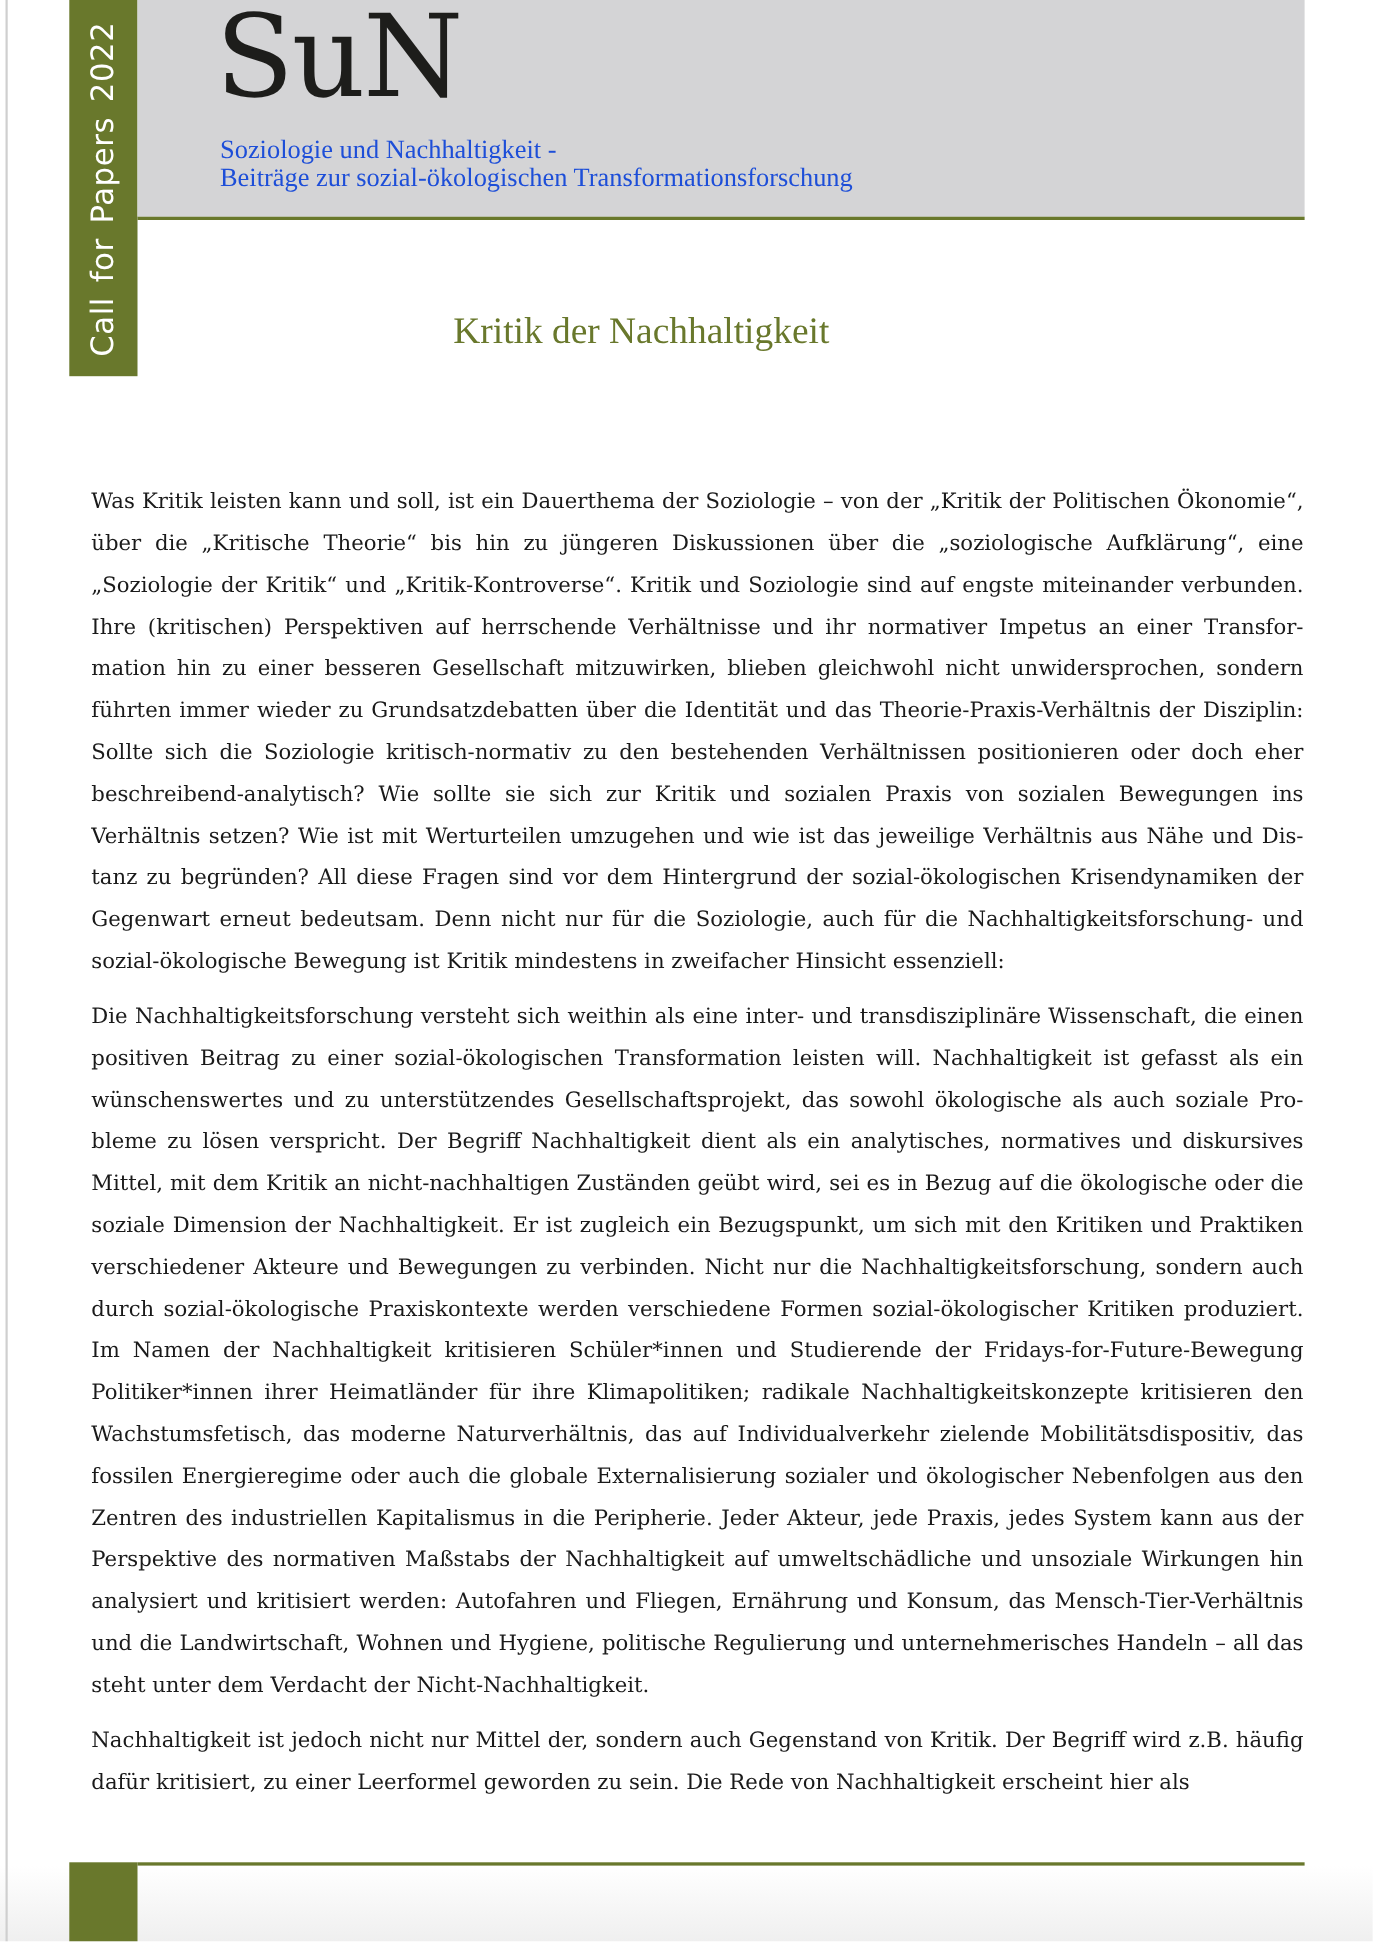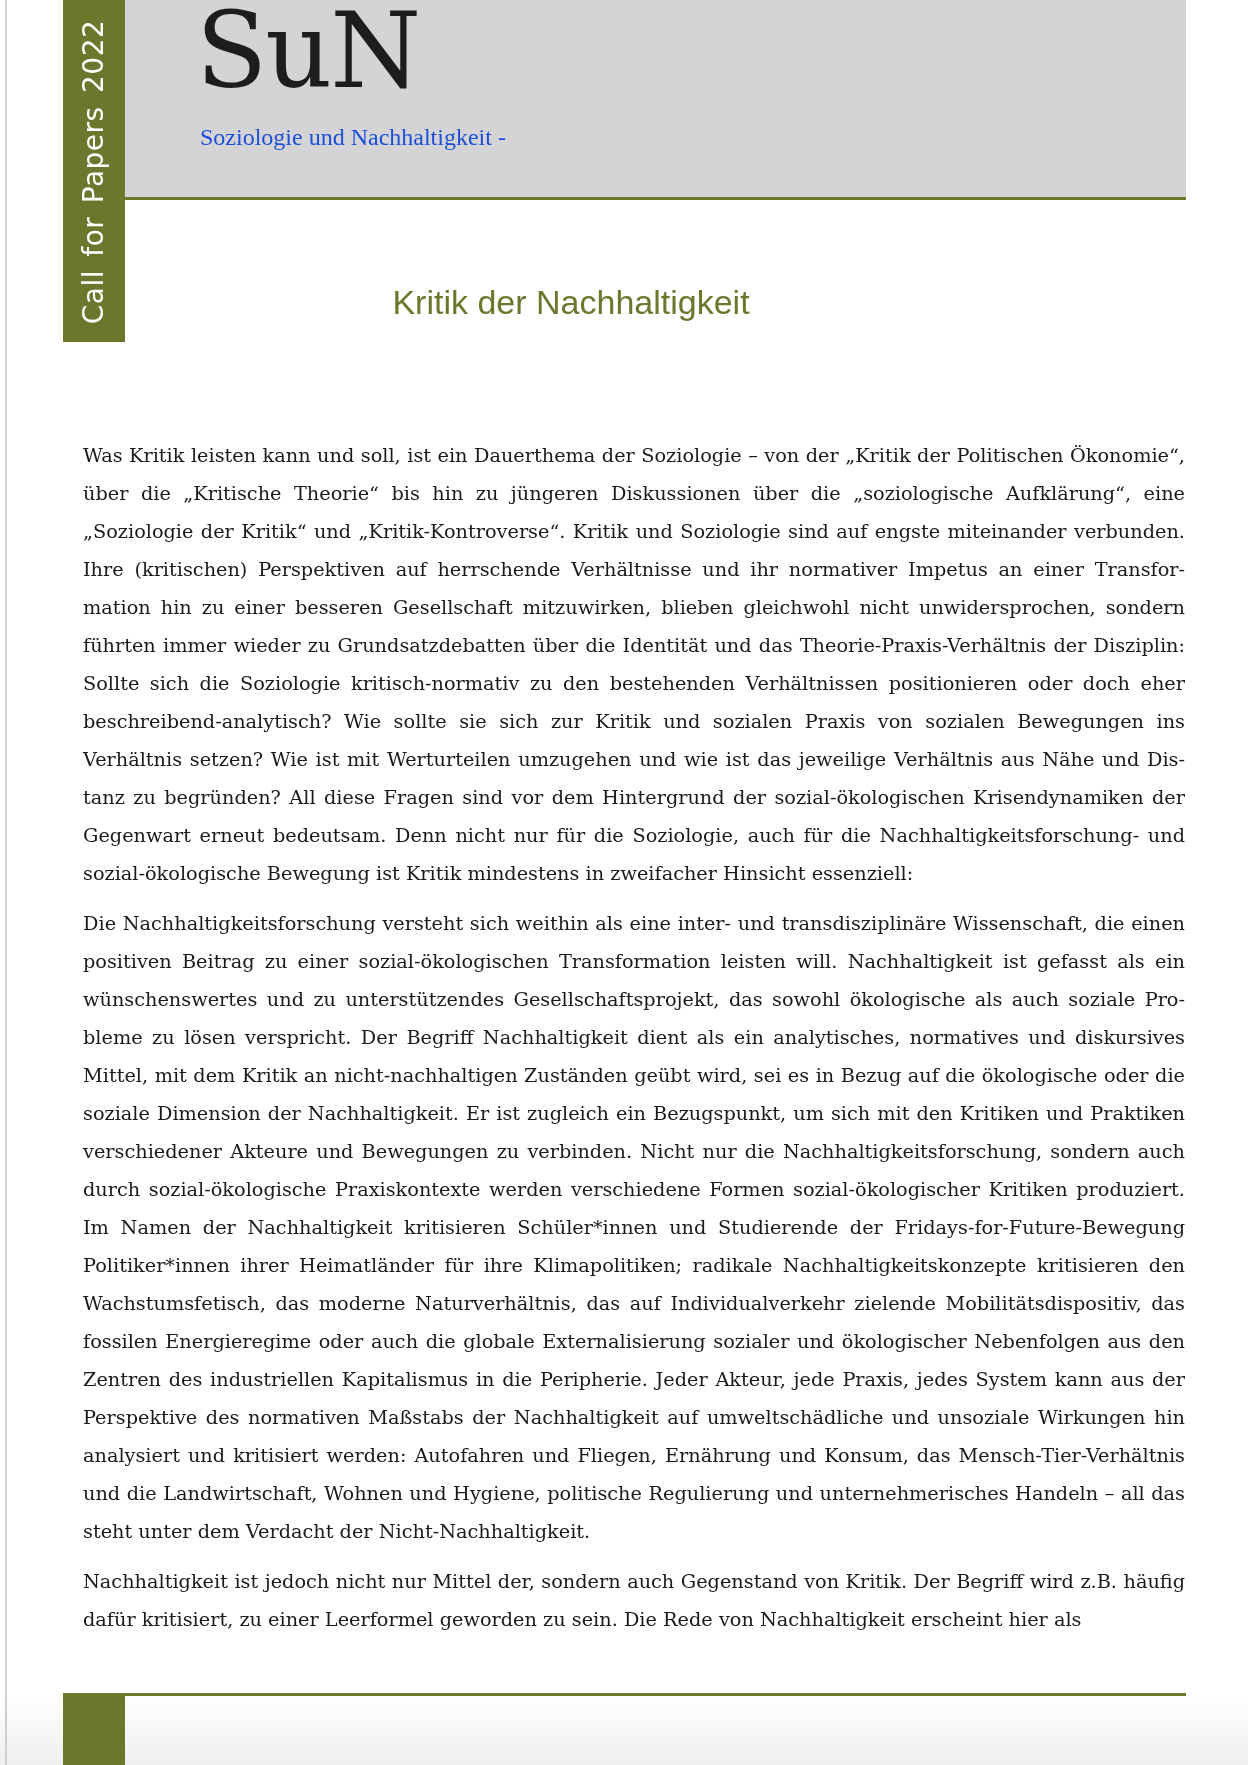--- a/index.html
+++ b/index.html
@@ -72,25 +72,25 @@
       position: absolute;
       left: 200px;
       top: 125px;
       font-family: "Liberation Serif", "DejaVu Serif", serif;
       font-size: 24px;
       color: #1d4ed8;
       line-height: 25px;
     }
     .doc-title {
       position: absolute;
-      left: 0;
+      left: 12px;
       width: 1142px;
       top: 283px;
       text-align: center;
-      font-family: Liberation Sans, sans-serif;
+      font-family: Liberation Serif, serif;
       font-size: 34px;
       color: #69782c;
     }
     .body-text {
       position: absolute;
       left: 83px;
       top: 437px;
       width: 1102px;
       font-family: "DejaVu Serif", "Liberation Serif", serif;
       font-size: 19.3px;
@@ -136,20 +136,21 @@
 
 <div class="green-tab"></div>
 <div class="green-tab-text">Call for Papers  2022</div>
 
 <div class="header-band"></div>
 <div class="header-rule"></div>
 
 <div class="logo">SuN</div>
 <div class="subtitle">
   <div>Soziologie und Nachhaltigkeit -</div>
+  <div>Beiträge zur sozial-ökologischen Transformationsforschung</div>
 </div>
 
 <div class="doc-title">Kritik der Nachhaltigkeit</div>
 
 <div class="body-text">
   <p>Was Kritik leisten kann und soll, ist ein Dauerthema der Soziologie – von der „Kritik der Politischen Öko­nomie“, über die „Kritische Theorie“ bis hin zu jüngeren Diskussionen über die „soziologische Aufklärung“, eine „Soziologie der Kritik“ und „Kritik-Kontroverse“. Kritik und Soziologie sind auf engste miteinander verbunden. Ihre (kritischen) Perspektiven auf herrschende Verhältnisse und ihr normativer Impetus an einer Transfor­mation hin zu einer besseren Gesellschaft mitzuwirken, blieben gleichwohl nicht unwidersprochen, sondern führten immer wieder zu Grundsatzdebatten über die Identität und das Theorie-Praxis-Verhältnis der Diszi­plin: Sollte sich die Soziologie kritisch-normativ zu den bestehenden Verhältnissen positionieren oder doch eher beschreibend-analytisch? Wie sollte sie sich zur Kritik und sozialen Praxis von sozialen Bewegungen ins Verhältnis setzen? Wie ist mit Werturteilen umzugehen und wie ist das jeweilige Verhältnis aus Nähe und Dis­tanz zu begründen? All diese Fragen sind vor dem Hintergrund der sozial-ökologischen Krisendynamiken der Gegenwart erneut bedeutsam. Denn nicht nur für die Soziologie, auch für die Nachhaltigkeitsforschung- und sozial-ökologische Bewegung ist Kritik mindestens in zweifacher Hinsicht essenziell:</p>
   <p>Die Nachhaltigkeitsforschung versteht sich weithin als eine inter- und transdisziplinäre Wissenschaft, die einen positiven Beitrag zu einer sozial-ökologischen Transformation leisten will. Nachhaltigkeit ist gefasst als ein wünschenswertes und zu unterstützendes Gesellschaftsprojekt, das sowohl ökologische als auch soziale Pro­bleme zu lösen verspricht. Der Begriff Nachhaltigkeit dient als ein analytisches, normatives und diskursives Mittel, mit dem Kritik an nicht-nachhaltigen Zuständen geübt wird, sei es in Bezug auf die ökologische oder die soziale Dimension der Nachhaltigkeit. Er ist zugleich ein Bezugspunkt, um sich mit den Kritiken und Praktiken verschiedener Akteure und Bewegungen zu verbinden. Nicht nur die Nachhaltigkeitsforschung, sondern auch durch sozial-ökologische Praxiskontexte werden verschiedene Formen sozial-ökologischer Kritiken produziert. Im Namen der Nachhaltigkeit kritisieren Schüler*innen und Studierende der Fridays-for-Future-Bewegung Politiker*innen ihrer Heimatländer für ihre Klimapolitiken; radikale Nachhaltigkeitskonzepte kritisieren den Wachstumsfetisch, das moderne Naturverhältnis, das auf Individualverkehr zielende Mobilitätsdispositiv, das fossilen Energieregime oder auch die globale Externalisierung sozialer und ökologischer Nebenfolgen aus den Zentren des industriellen Kapitalismus in die Peripherie. Jeder Akteur, jede Praxis, jedes System kann aus der Perspektive des normativen Maßstabs der Nachhaltigkeit auf umweltschädliche und unsoziale Wirkungen hin analysiert und kritisiert werden: Autofahren und Fliegen, Ernährung und Konsum, das Mensch-Tier-Verhältnis und die Landwirtschaft, Wohnen und Hygiene, politische Regulierung und unternehmerisches Handeln – all das steht unter dem Verdacht der Nicht-Nachhaltigkeit.</p>
   <p>Nachhaltigkeit ist jedoch nicht nur Mittel der, sondern auch Gegenstand von Kritik. Der Begriff wird z.B. häufig dafür kritisiert, zu einer Leerformel geworden zu sein. Die Rede von Nachhaltigkeit erscheint hier als</p>
 </div>
 

